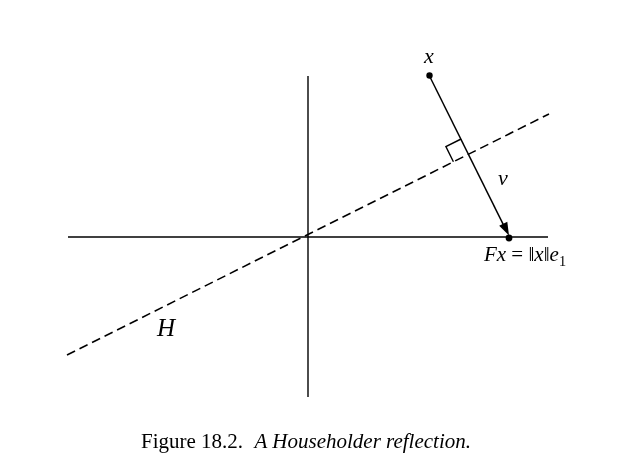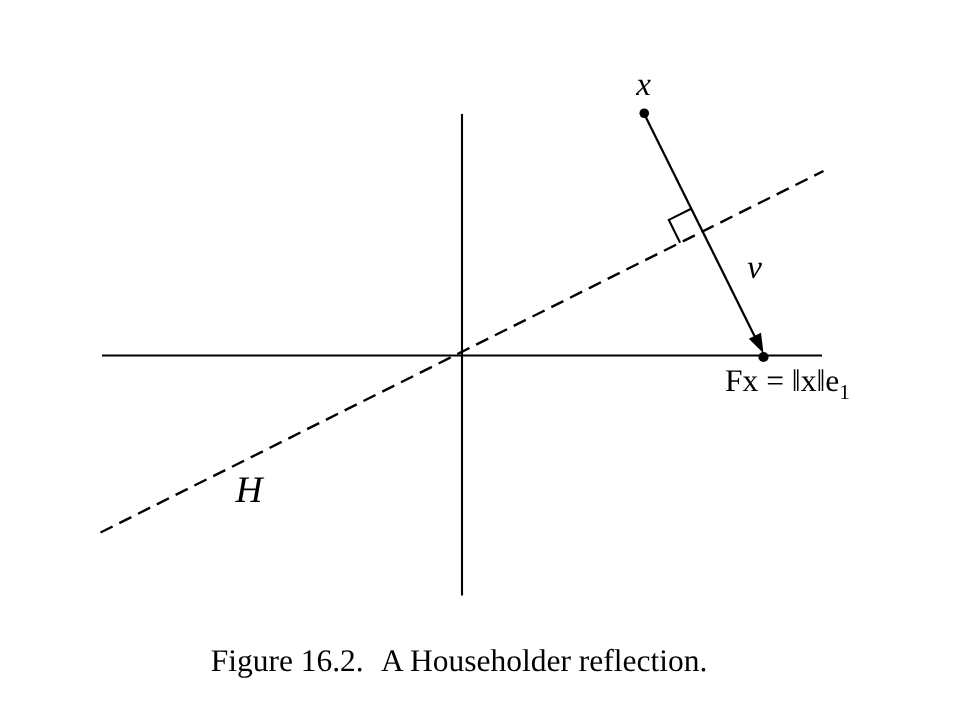--- a/index.html
+++ b/index.html
@@ -9,21 +9,21 @@
     background:var(--bg); color:var(--ink); overflow:hidden;
     font-family:"Liberation Serif","DejaVu Serif",serif;
   }
   .fig svg { position:absolute; left:0; top:0; }
   .fig svg line, .fig svg polyline { stroke:var(--ink); fill:none; }
   .fig svg polygon, .fig svg circle { fill:var(--ink); stroke:none; }
   .lbl {
     position:absolute; transform:translate(-50%,-50%);
     white-space:nowrap; line-height:1; color:var(--ink);
   }
-  .it { }
+  .it { font-style:italic; }
   .lbl-x  { font-size:22px; font-style:italic; }
   .lbl-v  { font-size:22px; font-style:italic; }
   .lbl-H  { font-size:25px; font-style:italic; }
   .lbl-fx { font-size:21px; }
   .lbl-fx sub { font-size:0.68em; line-height:0; }
   .caption { font-size:21px; }
   .caption .sep { display:inline-block; width:0.55em; }
 </style>
 </head>
 <body>
@@ -44,15 +44,15 @@
   <span class="lbl lbl-x" style="left:429px; top:56px;">x</span>
 
   <span class="lbl lbl-v" style="left:503px; top:178px;">v</span>
 
   <span class="lbl lbl-H" style="left:166px; top:327px;">H</span>
 
   <span class="lbl lbl-fx" style="left:525px; top:254px;"><span class="it">Fx</span>
     <span>=</span>
     <span>‖</span><span class="it">x</span><span>‖</span><span class="it">e</span><sub>1</sub></span>
 
-  <span class="lbl caption" style="left:306px; top:441px;"><span>Figure 16.2.</span><span class="sep"></span><span class="it">A Householder reflection.</span></span>
+  <span class="lbl caption" style="left:306px; top:441px;"><span>Figure 18.2.</span><span class="sep"></span><span class="it">A Householder reflection.</span></span>
 
 </div>
 
 </body></html>

